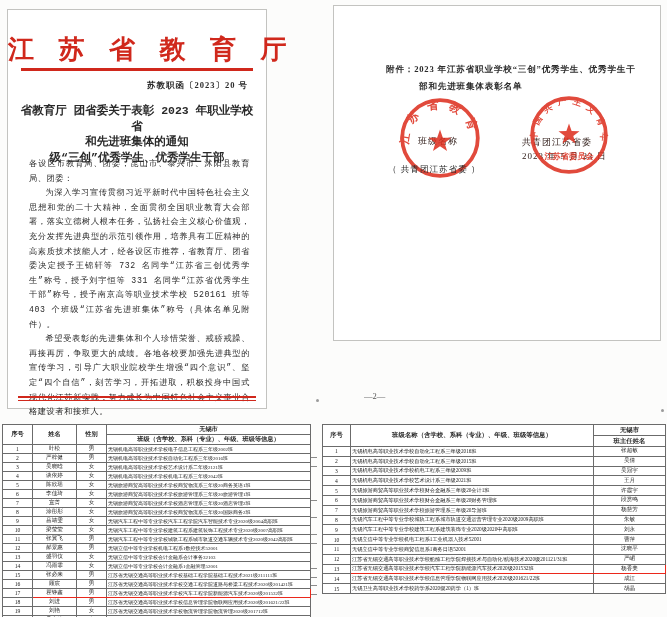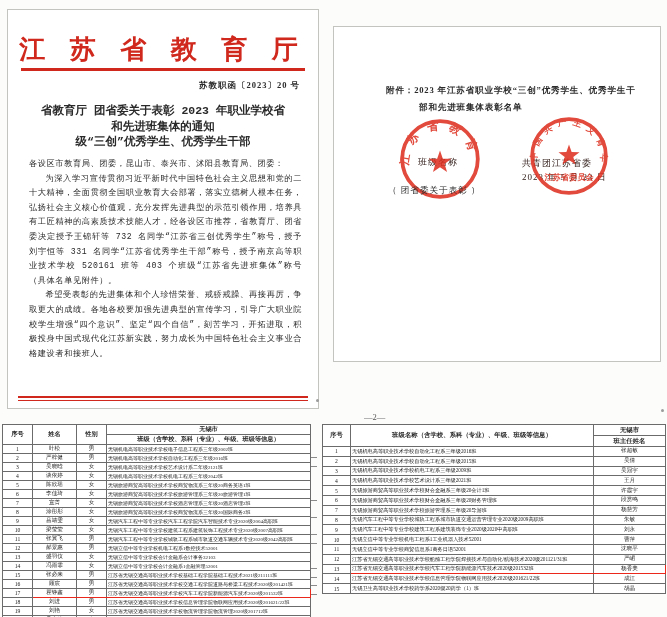--- a/index.html
+++ b/index.html
@@ -1,20 +1,20 @@
 <!DOCTYPE html>
 <html><head>
 <meta charset="utf-8">
 <style>
   html,body{margin:0;padding:0;background:#fbfbfa;}
   #canvas{position:relative;width:667px;height:617px;background:#fcfcfb;overflow:hidden;
           font-family:"Liberation Serif","DejaVu Serif",serif;color:#2a2a2a;}
   .page{position:absolute;background:#fff;border:1px solid #c3c3c0;box-sizing:border-box;}
-  #page-left{left:7px;top:9px;width:312px;height:400px;}
-  #page-right{left:333px;top:26px;width:328px;height:336px;}
+  #page-left{left:7px;top:9px;width:260px;height:400px;}
+  #page-right{left:333px;top:5px;width:328px;height:336px;}
 
   
   .agency{position:absolute;top:22px;left:0;right:0;text-align:center;
           color:#d0281c;font-size:26px;font-weight:bold;letter-spacing:9px;white-space:nowrap;}
   .red-rule{position:absolute;top:58px;left:13px;right:13px;height:3px;background:#d0281c;}
   .doc-number{position:absolute;top:70px;right:18px;font-size:8.5px;font-weight:bold;letter-spacing:1px;}
   .doc-title{position:absolute;top:93px;left:8px;right:8px;text-align:center;
              font-size:11.5px;font-weight:bold;line-height:15.5px;font-family:Liberation Mono, monospace;}
   .body-text{position:absolute;top:147px;left:21px;right:16px;font-size:8.2px;line-height:14.6px;
              text-align:justify;letter-spacing:0.6px;}
@@ -97,21 +97,21 @@
     <svg class="seal" style="left:194px;top:88px;" width="82" height="82" viewBox="0 0 100 100">
       <circle cx="50" cy="50" r="45" fill="none" stroke="#dd3020" stroke-width="4.5"></circle>
       <path id="arcR" d="M 12 60 A 39 39 0 1 1 88 60" fill="none"></path>
       <text fill="#dd3020" font-size="10.5" font-weight="bold" letter-spacing="7">
         <textPath href="#arcR" startOffset="4">中国共产主义青年团</textPath>
       </text>
       <polygon fill="#dd3020" points="50,36 53.2,45.2 62.8,45.4 55.2,51.2 58,60.4 50,54.8 42,60.4 44.8,51.2 37.2,45.4 46.8,45.2"></polygon>
       <text x="50" y="79" fill="#dd3020" font-size="10" font-weight="bold" text-anchor="middle">江苏省委员会</text>
     </svg>
 
-    <div class="public-note">（ 团省委关于表彰 ）</div>
+    <div class="public-note">（ 共青团江苏省委 ）</div>
     <div class="page-num">—2—</div>
   </div>
   <div class="dot" style="left:661px;top:409px;"></div>
 
   <table id="tbl-left">
     <colgroup>
         <col style="width:30px">
         <col style="width:44px">
         <col style="width:30px">
         <col style="width:204px">

